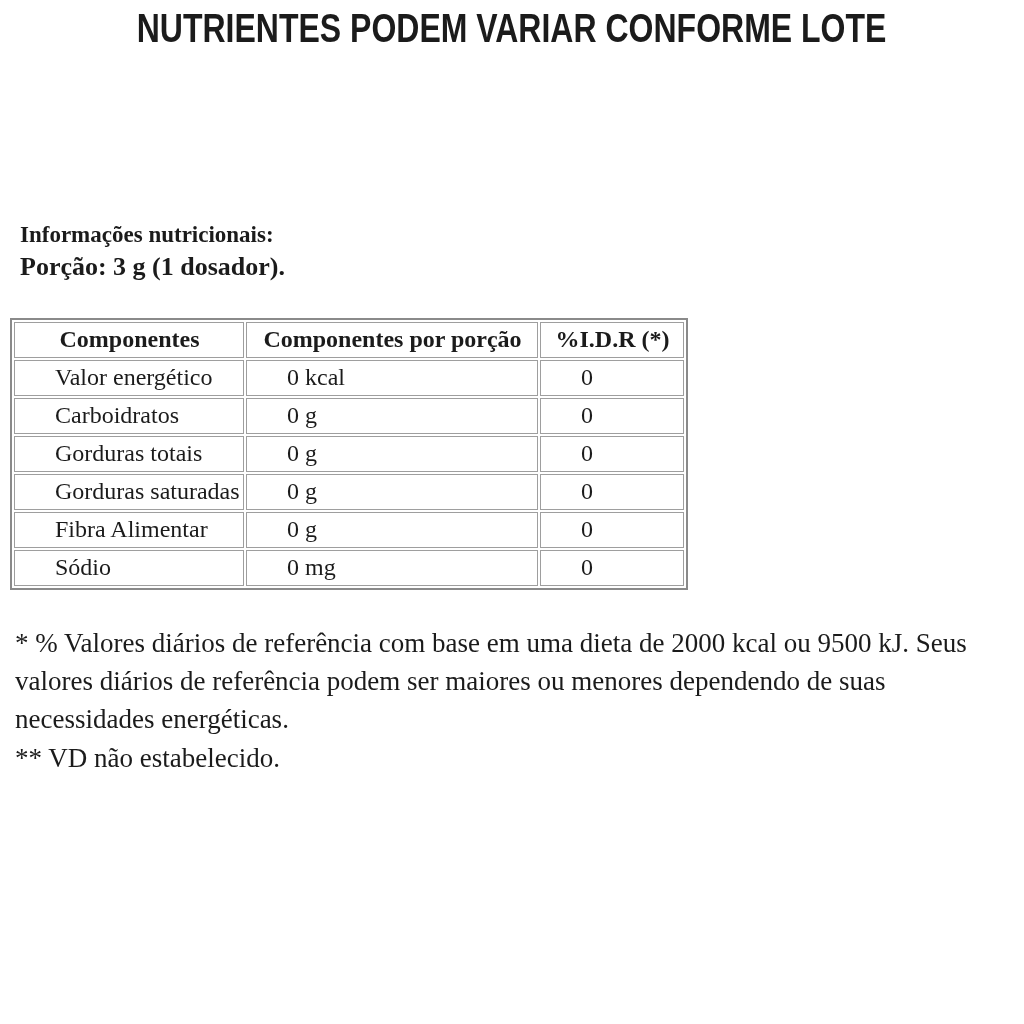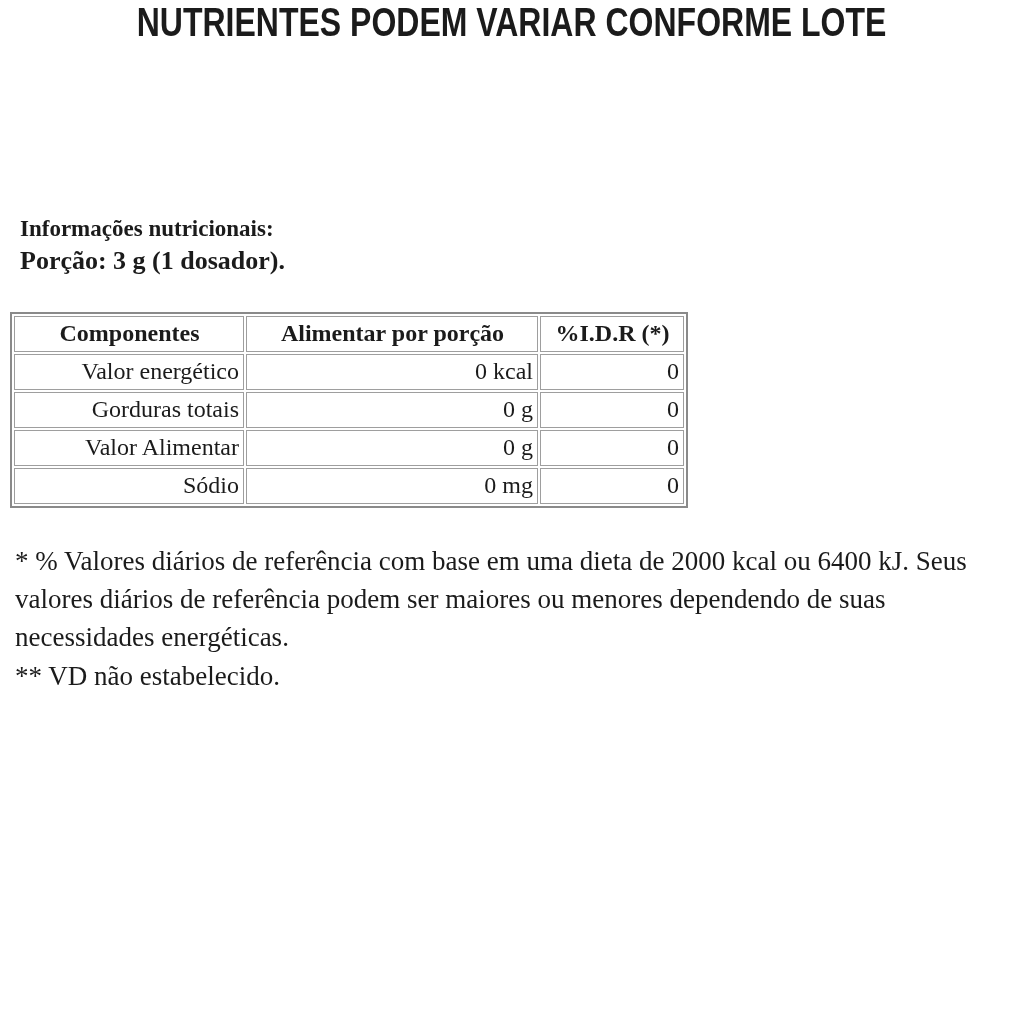--- a/index.html
+++ b/index.html
@@ -12,20 +12,21 @@
   html, body {
     width: 1024px;
     height: 1024px;
     background: var(--background);
     color: var(--text);
     font-family: "Liberation Serif", serif;
     overflow: hidden;
   }
   .page-title-wrap {
     text-align: center;
+    margin-top: 6px;
     white-space: nowrap;
   }
   .page-title {
     display: inline-block;
     font-family: "Liberation Sans", sans-serif;
     font-weight: 700;
     font-size: 40px;
     letter-spacing: 0px;
     transform: scaleX(0.80);
     transform-origin: 50% 50%;
@@ -60,21 +61,21 @@
     padding: 1px 4px 2px 5px;
     background: var(--background);
     overflow: hidden;
     white-space: nowrap;
   }
   table.nutrition-table th {
     font-weight: 700;
     text-align: center;
   }
   table.nutrition-table td {
-    text-align: right;
+    text-align: left;
     font-weight: 400;
     padding-left: 40px;
   }
   col.col-component { width: 230px; }
   col.col-quantity  { width: 292px; }
   col.col-idr       { width: 144px; }
   .footnote {
     margin: 34px 14px 0 15px;
     font-size: 27px;
     line-height: 1.42;
@@ -98,42 +99,52 @@
 
 <table class="nutrition-table">
   <colgroup>
     <col class="col-component">
     <col class="col-quantity">
     <col class="col-idr">
   </colgroup>
   <thead>
     <tr>
       <th>Componentes</th>
-      <th>Alimentar por porção</th>
+      <th>Componentes por porção</th>
       <th>%I.D.R (*)</th>
     </tr>
   </thead>
   <tbody>
     <tr>
       <td>Valor energético</td>
       <td>0 kcal</td>
       <td>0</td>
     </tr>
     <tr>
+      <td>Carboidratos</td>
+      <td>0 g</td>
+      <td>0</td>
+    </tr>
+    <tr>
       <td>Gorduras totais</td>
       <td>0 g</td>
       <td>0</td>
     </tr>
     <tr>
-      <td>Valor Alimentar</td>
+      <td>Gorduras saturadas</td>
+      <td>0 g</td>
+      <td>0</td>
+    </tr>
+    <tr>
+      <td>Fibra Alimentar</td>
       <td>0 g</td>
       <td>0</td>
     </tr>
     <tr>
       <td>Sódio</td>
       <td>0 mg</td>
       <td>0</td>
     </tr>
   </tbody>
 </table>
 
-<p class="footnote">* % Valores diários de referência com base em uma dieta de 2000 kcal ou 6400 kJ. Seus valores diários de referência podem ser maiores ou menores dependendo de suas necessidades energéticas.</p>
+<p class="footnote">* % Valores diários de referência com base em uma dieta de 2000 kcal ou 9500 kJ. Seus valores diários de referência podem ser maiores ou menores dependendo de suas necessidades energéticas.</p>
 <p class="footnote-2">** VD não estabelecido.</p>
 
 </body></html>

